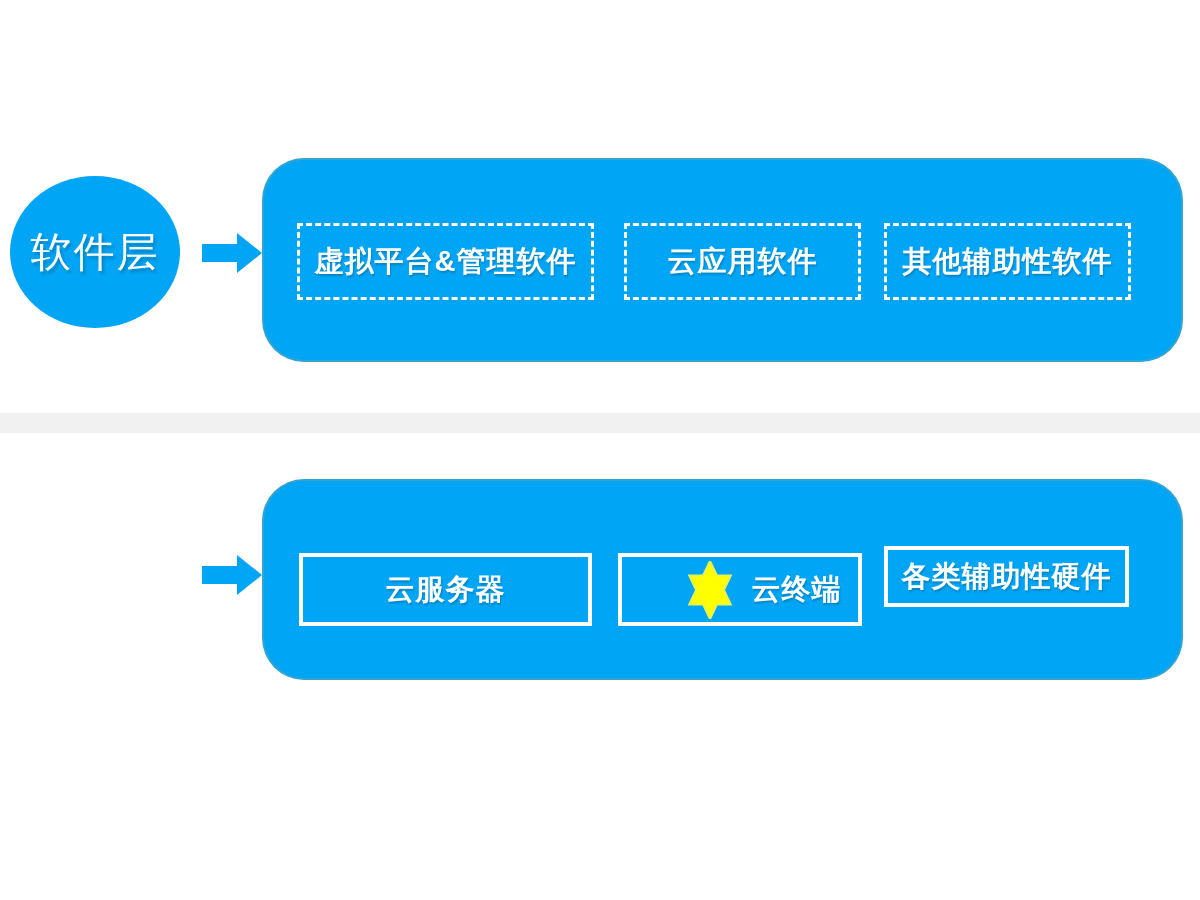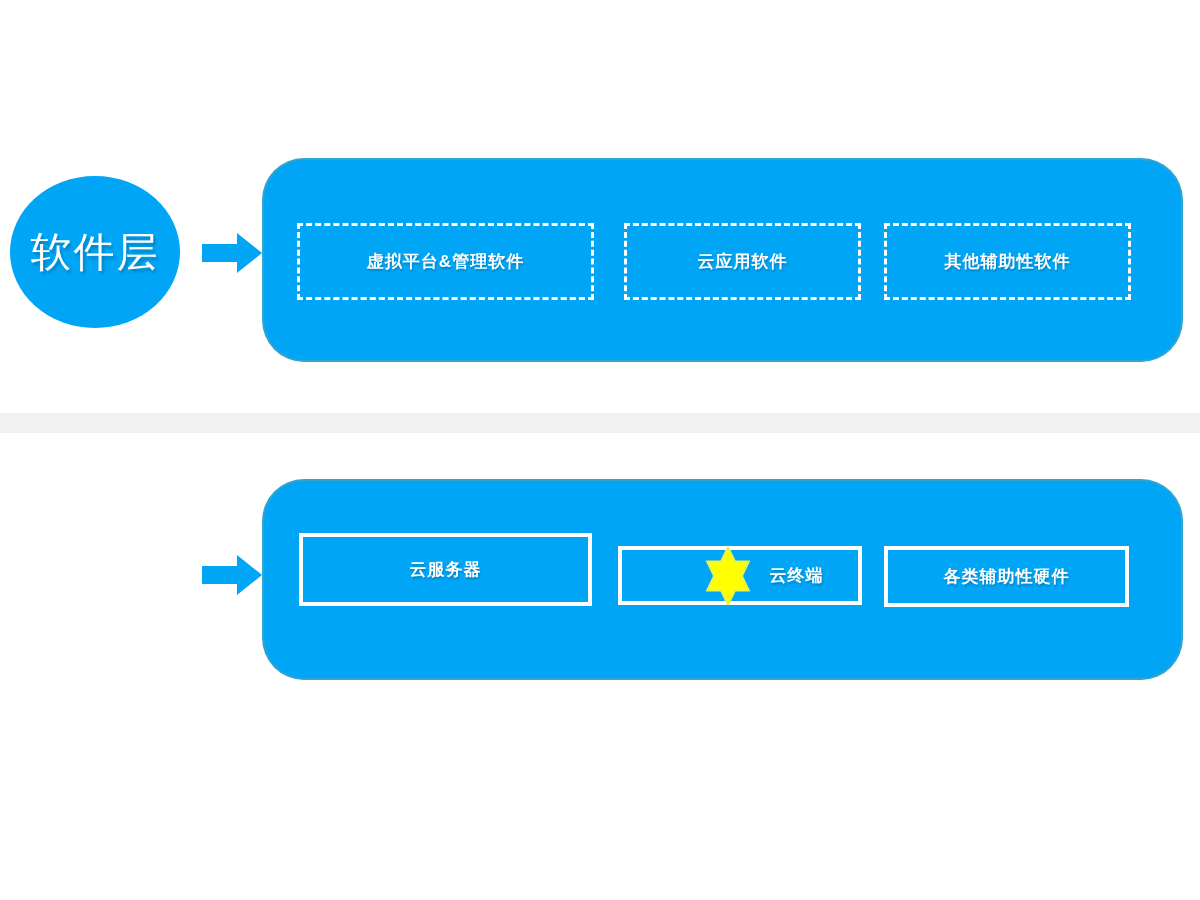--- a/index.html
+++ b/index.html
@@ -28,31 +28,31 @@
   .arrow.a1{left:202px;top:233px;}
   .arrow.a2{left:202px;top:555px;}
   .arrow polygon{fill:var(--primary);}
 
   .panel{position:absolute;left:262px;width:921px;background:var(--primary);
          border:2px solid var(--panel_edge);border-radius:42px;}
   .panel.p1{top:158px;height:204px;}
   .panel.p2{top:479px;height:201px;}
 
   .node{position:absolute;display:flex;align-items:center;justify-content:center;
-        color:var(--box_text);font-weight:bold;font-size:17px;letter-spacing:1px;
+        color:var(--box_text);font-weight:bold;font-size:29px;letter-spacing:1px;
         text-shadow:1px 2px 2px rgba(0,0,0,0.2);white-space:nowrap;}
   .node.dashed{border:3px dashed #ffffff;}
   .node.solid{border:4px solid #ffffff;}
 
   .p1 .n1{left:33px;top:63px;width:297px;height:77px;}
   .p1 .n2{left:360px;top:63px;width:237px;height:77px;}
   .p1 .n3{left:620px;top:63px;width:247px;height:77px;}
 
-  .p2 .n1{left:35px;top:52px;width:293px;height:73px;}
-  .p2 .n2{left:354px;top:65px;width:244px;height:59px;padding-left:47px;}
+  .p2 .n1{left:35px;top:72px;width:293px;height:73px;}
+  .p2 .n2{left:354px;top:72px;width:244px;height:73px;padding-left:47px;}
   .p2 .n3{left:620px;top:65px;width:245px;height:61px;}
 
   .star{width:48px;height:58px;margin-right:18px;flex:0 0 auto;}
   .star polygon{fill:var(--star_fill);stroke:var(--star_stroke);stroke-width:2;}
 </style>
 </head>
 <body>
 
 <div class="canvas">
 

